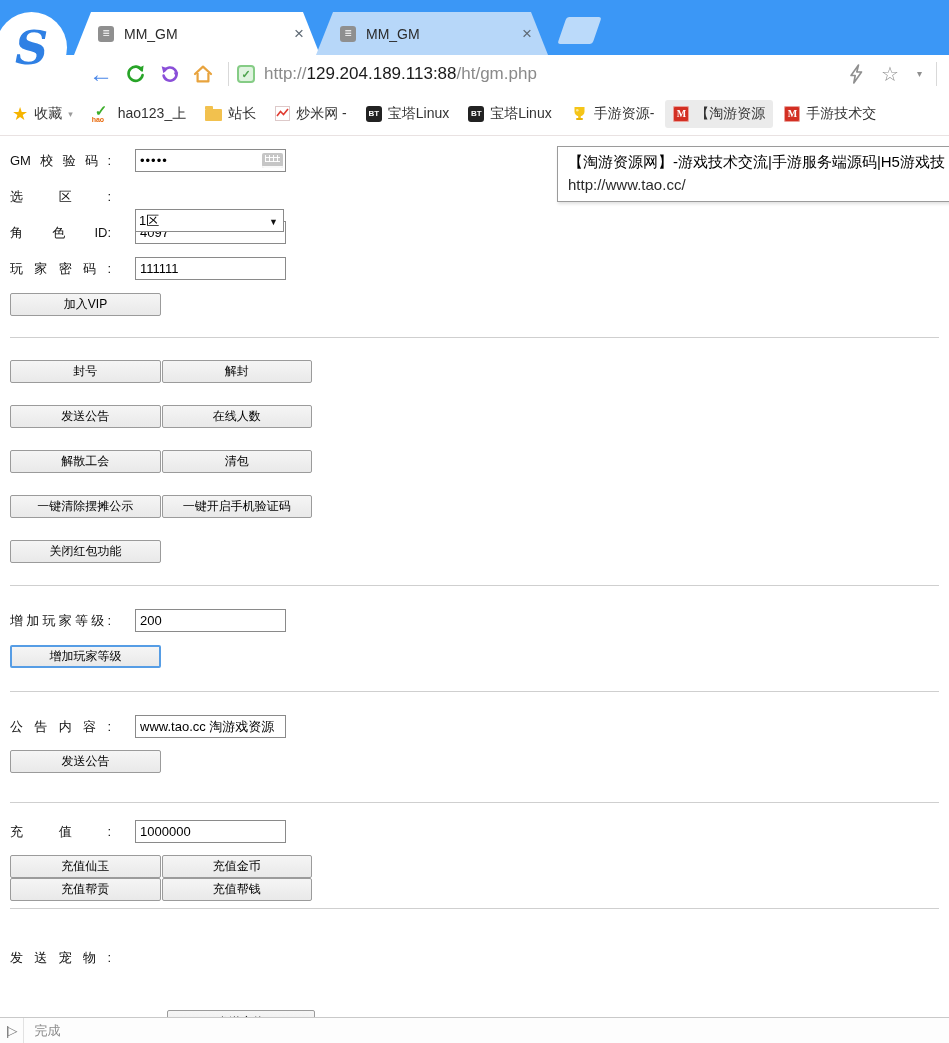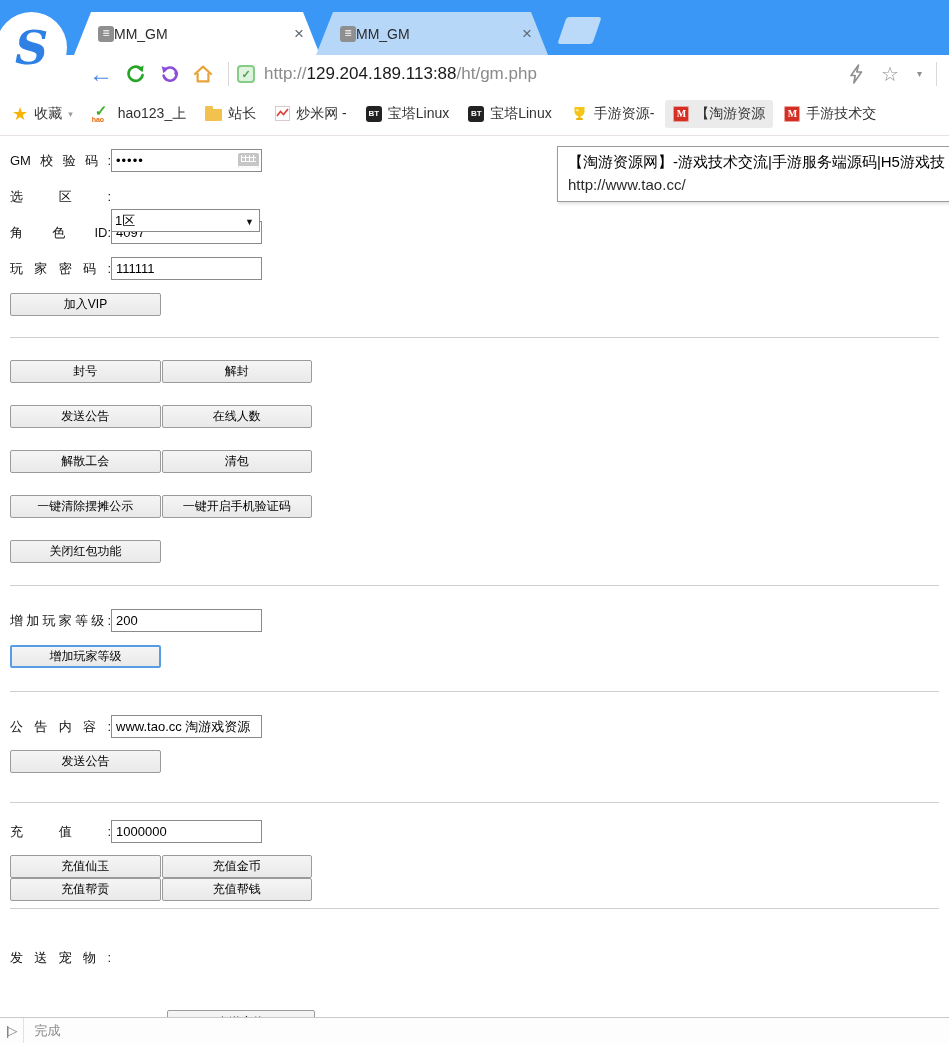--- a/index.html
+++ b/index.html
@@ -10,21 +10,21 @@
   .titlebar { position:absolute; top:0; left:0; width:949px; height:55px; background:#3B97F6; }
   .logo { position:absolute; top:12px; left:-4px; width:71px; height:71px; background:#fff; border-radius:50%;
           z-index:6; display:flex; align-items:center; justify-content:center; }
   .logo-s { font-family:"DejaVu Serif",serif; font-style:italic; font-weight:bold; font-size:46px; color:#2F80E4; line-height:1; }
   .tab { position:absolute; top:12px; height:43px; display:flex; align-items:center; z-index:2; padding:0 14px 0 24px; }
   .tab-active { left:74px; width:246px; background:#fff; clip-path:polygon(17px 0, calc(100% - 17px) 0, 100% 100%, 0 100%); }
   .tab-inactive { left:316px; width:232px; background:#B7D7F9; clip-path:polygon(17px 0, calc(100% - 17px) 0, 100% 100%, 0 100%); }
   .favicon { width:16px; height:16px; background:#8F8F8F; border-radius:3px; flex:none;
              color:#fff; font-size:12px; line-height:15px; text-align:center; }
   .favicon::before { content:"≡"; }
-  .tab-title { font-size:14px; color:#2b2b2b; flex:1; margin-left:0; white-space:nowrap; overflow:hidden; }
+  .tab-title { font-size:14px; color:#2b2b2b; flex:1; margin-left:10px; white-space:nowrap; overflow:hidden; }
   .tab-close { font-size:17px; color:#5f6a75; padding:0 2px; }
   .newtab { position:absolute; left:562px; top:17px; width:35px; height:27px; background:#BBDAFA;
             transform:skewX(-19deg); border-radius:3px; z-index:1; }
 
   
   .toolbar { position:absolute; top:55px; left:0; width:949px; height:37px; background:#fff;
              display:flex; align-items:center; padding-left:84px; }
   .tbtn { width:34px; height:30px; display:flex; align-items:center; justify-content:center; flex:none; }
   .icon-back { color:#4A87E8; font-size:24px; line-height:1; font-weight:bold; }
   .undo-caret { color:#8A4FD8; font-size:9px; margin-left:-6px; }
@@ -54,21 +54,21 @@
   .ico-folder::before { content:""; position:absolute; top:-3px; left:0; width:8px; height:3px; background:#F2C14E; border-radius:1px 1px 0 0; }
   .ico-chart { width:15px; height:15px; background:#fff; border:1px solid #ddc9c9; }
   .ico-bt { width:16px; height:16px; background:#222; border-radius:3px; color:#fff; font-size:8px; font-weight:bold;
             line-height:16px; text-align:center; }
   .ico-m { width:16px; height:16px; background:#D32F23; border-radius:2px; color:#fff; font-size:10px; font-weight:bold;
            font-family:"Liberation Serif",serif; line-height:15px; text-align:center; box-shadow:inset 0 0 0 1px rgba(255,255,255,.55); }
 
   
   .page { position:absolute; top:137px; left:0; width:949px; height:880px; background:#fff;
           padding:12px 0 0 10px; font-size:13px; color:#000; }
-  .frow { display:flex; align-items:center; margin-bottom:13px; height:23px; }
+  .frow { display:flex; align-items:center; margin-bottom:13px; height:23px;gap:24px; }
   .flabel { width:101px; flex:none; font-size:13px; color:#111; text-align:justify; text-align-last:justify; }
   input.txt { width:151px; height:23px; border:1px solid #8a8a8a; padding:2px 4px; font-size:13px;
               font-family:inherit; color:#000; background:#fff; }
   .pwd-wrap { position:relative; width:151px; height:23px; }
   .pwd-wrap input { width:100%; letter-spacing:1px; }
   .kbd { position:absolute; right:3px; top:4px; width:21px; height:15px; background:#c6c6c6; border-radius:2px;
          background-image:
            repeating-linear-gradient(90deg, rgba(255,255,255,.95) 0 1px, transparent 1px 4px),
            repeating-linear-gradient(0deg, rgba(255,255,255,.95) 0 1px, transparent 1px 4px);
          background-size:15px 7px; background-position:3px 2px; background-repeat:no-repeat;

